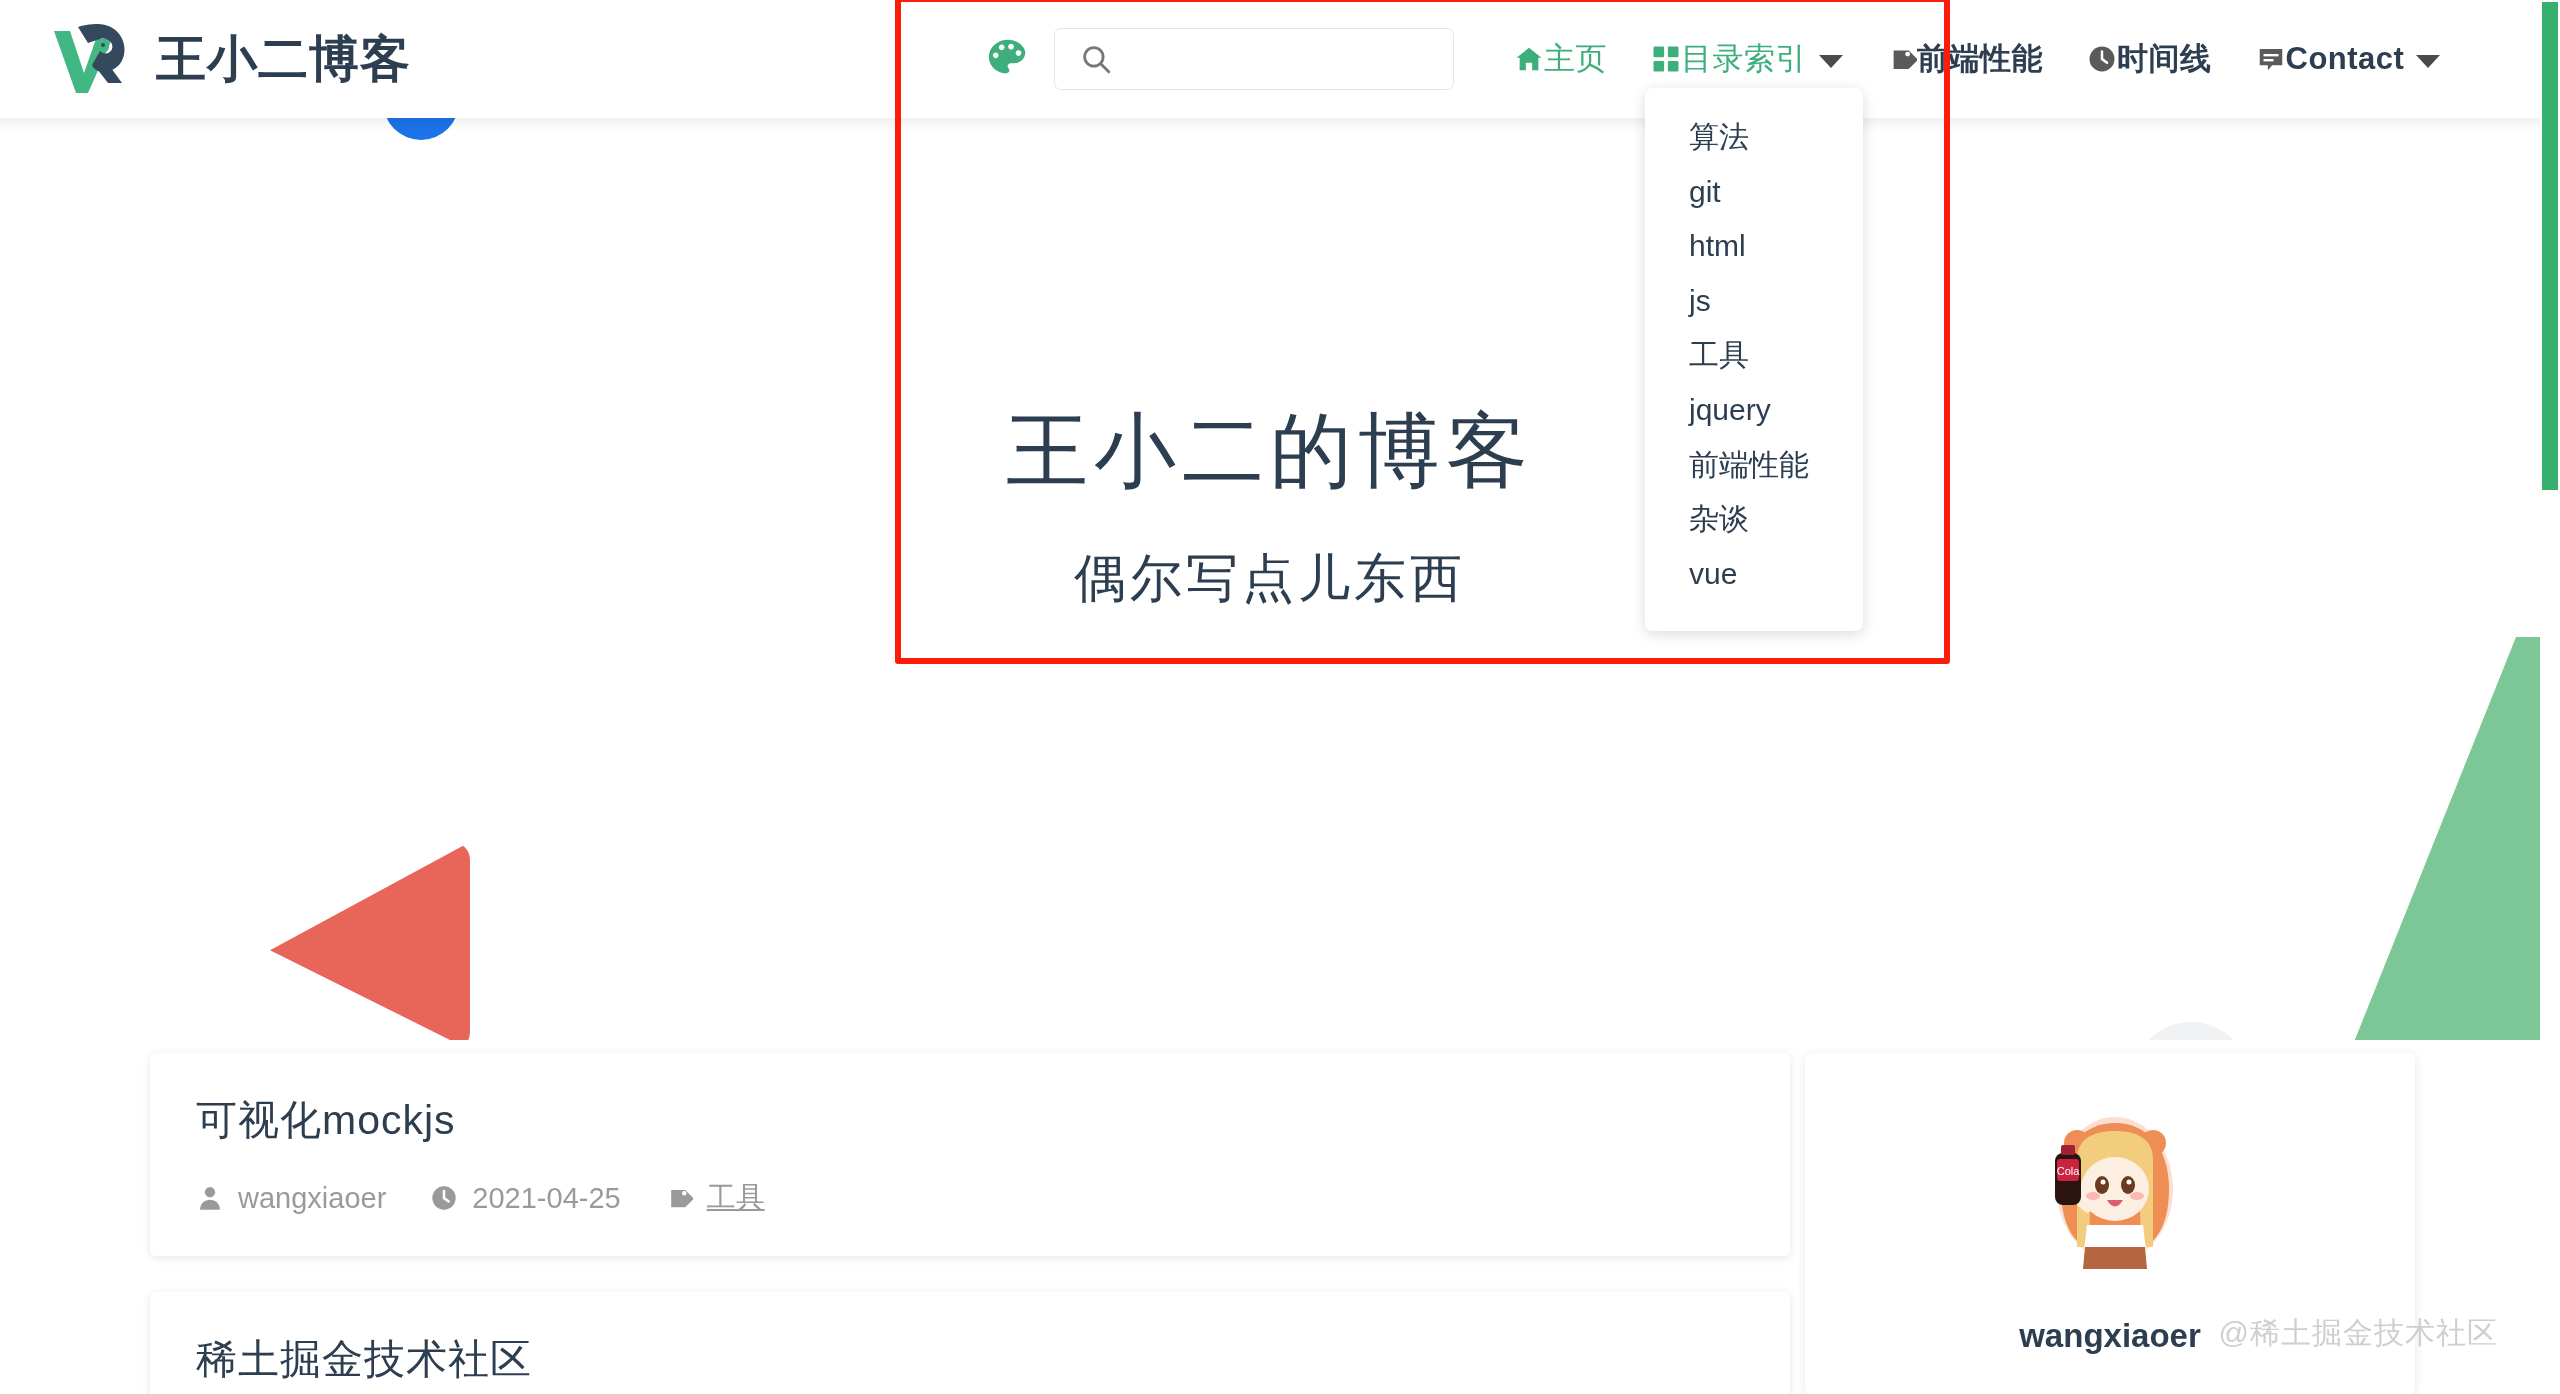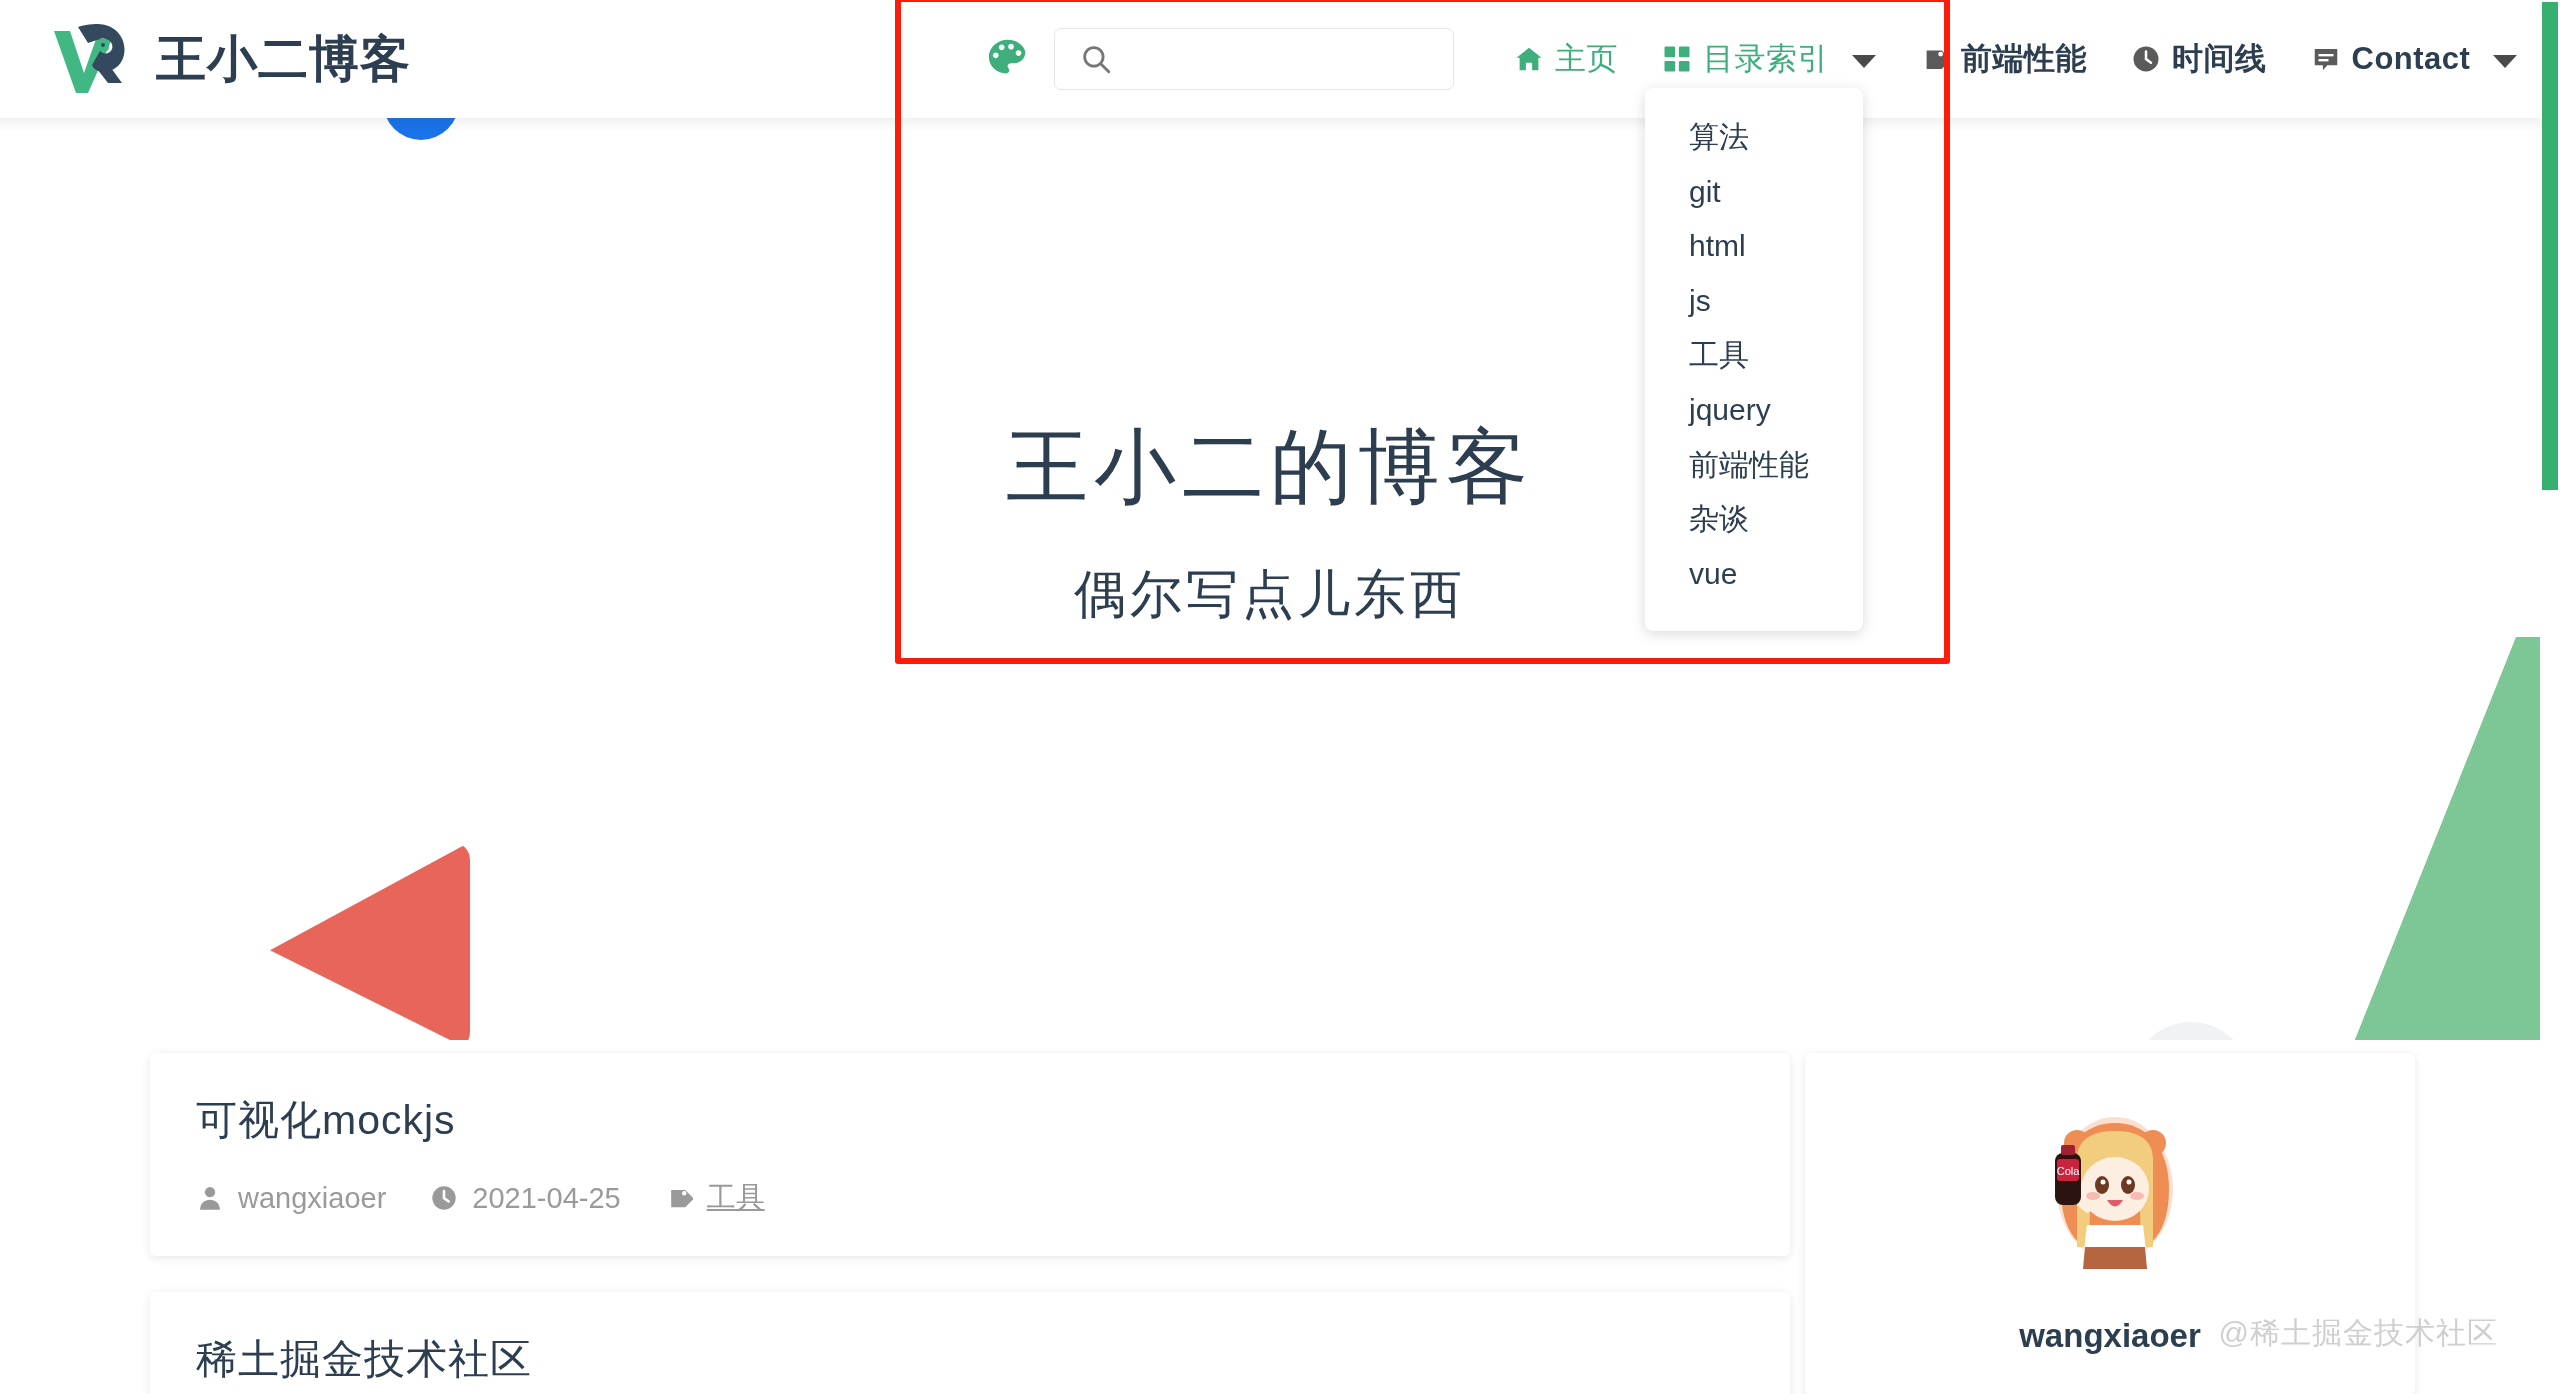--- a/index.html
+++ b/index.html
@@ -91,21 +91,21 @@
 
   .navlinks {
     display: flex;
     align-items: center;
     margin-left: 38px;
     gap: 0;
   }
   .navitem {
     display: flex;
     align-items: center;
-    gap: 11px;
+    gap: 0;
     padding: 0 22px;
     height: 118px;
     cursor: pointer;
     position: relative;
     white-space: nowrap;
   }
   .navitem .nav-label {
     font-size: 31px;
     font-weight: bold;
     color: #2c3e50;
@@ -146,21 +146,21 @@
   .hero {
     position: absolute;
     left: 0; top: 132px;
     width: 2540px;
     height: 908px;
     overflow: hidden;
   }
   .hero-text {
     position: absolute;
     left: 0;
-    top: 286px;
+    top: 270px;
     width: 2540px;
     text-align: center;
   }
   .hero-title {
     font-size: 82px;
     color: #2c3e50;
     letter-spacing: 6px;
     line-height: 1.2;
   }
   .hero-sub {

